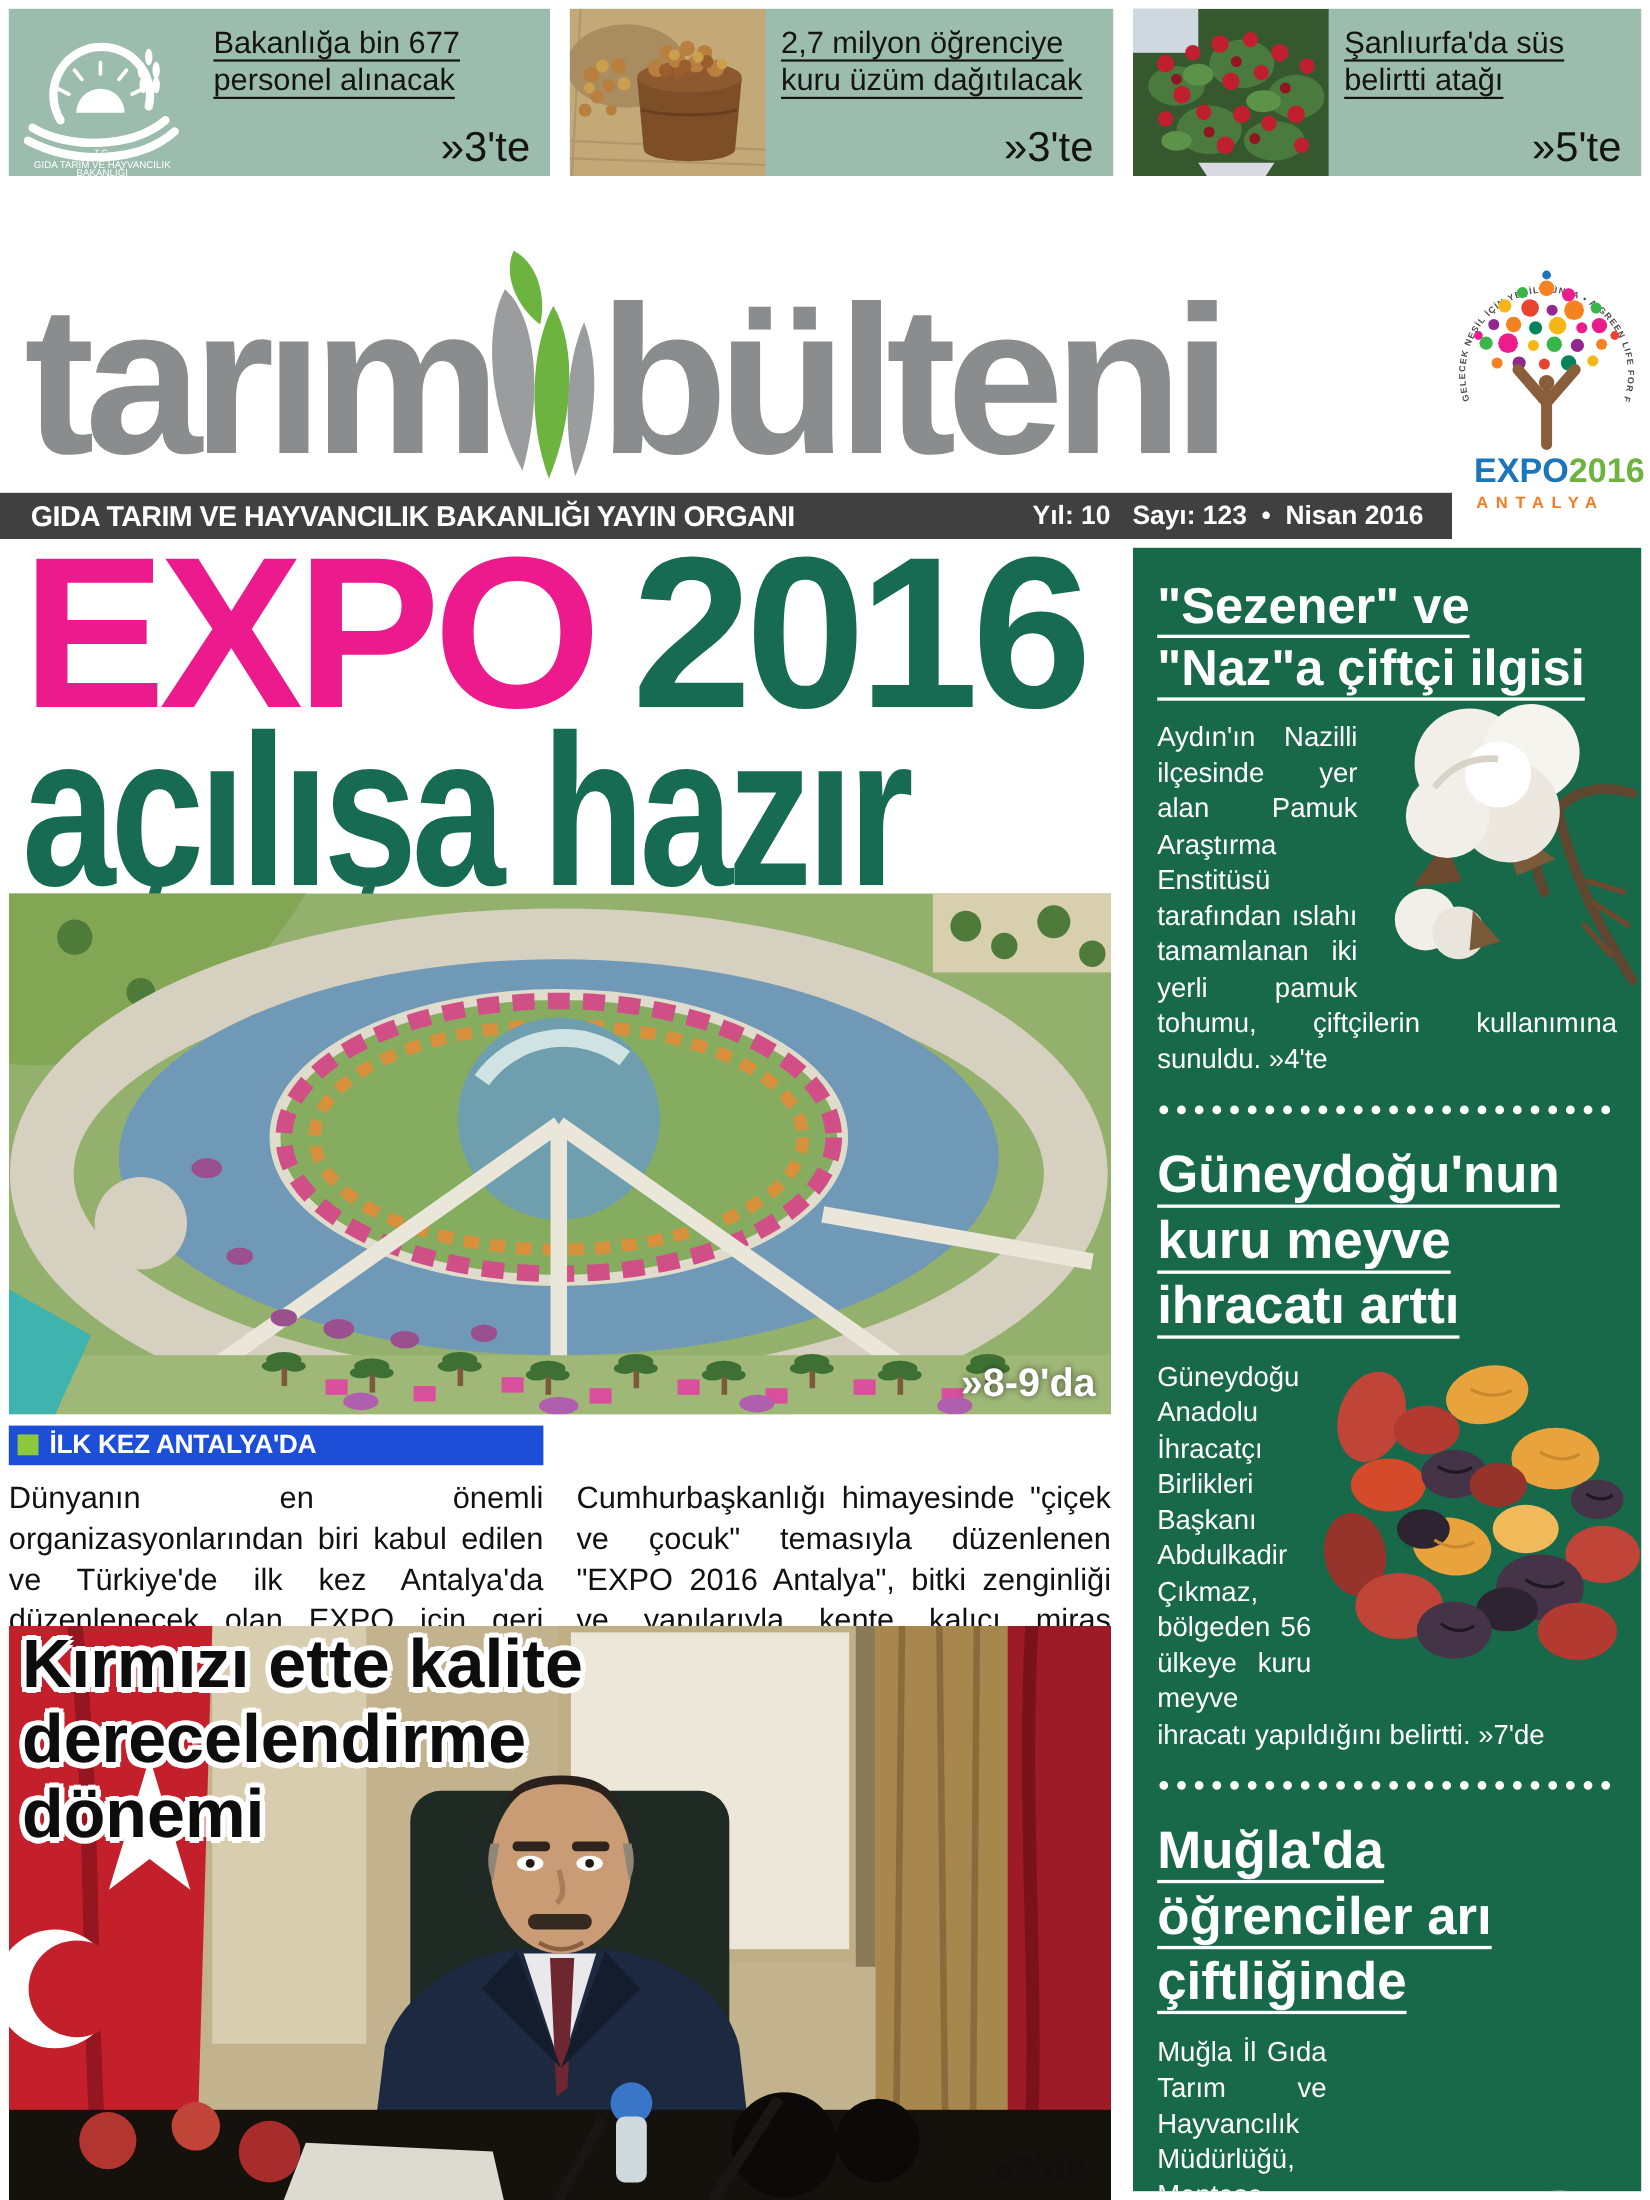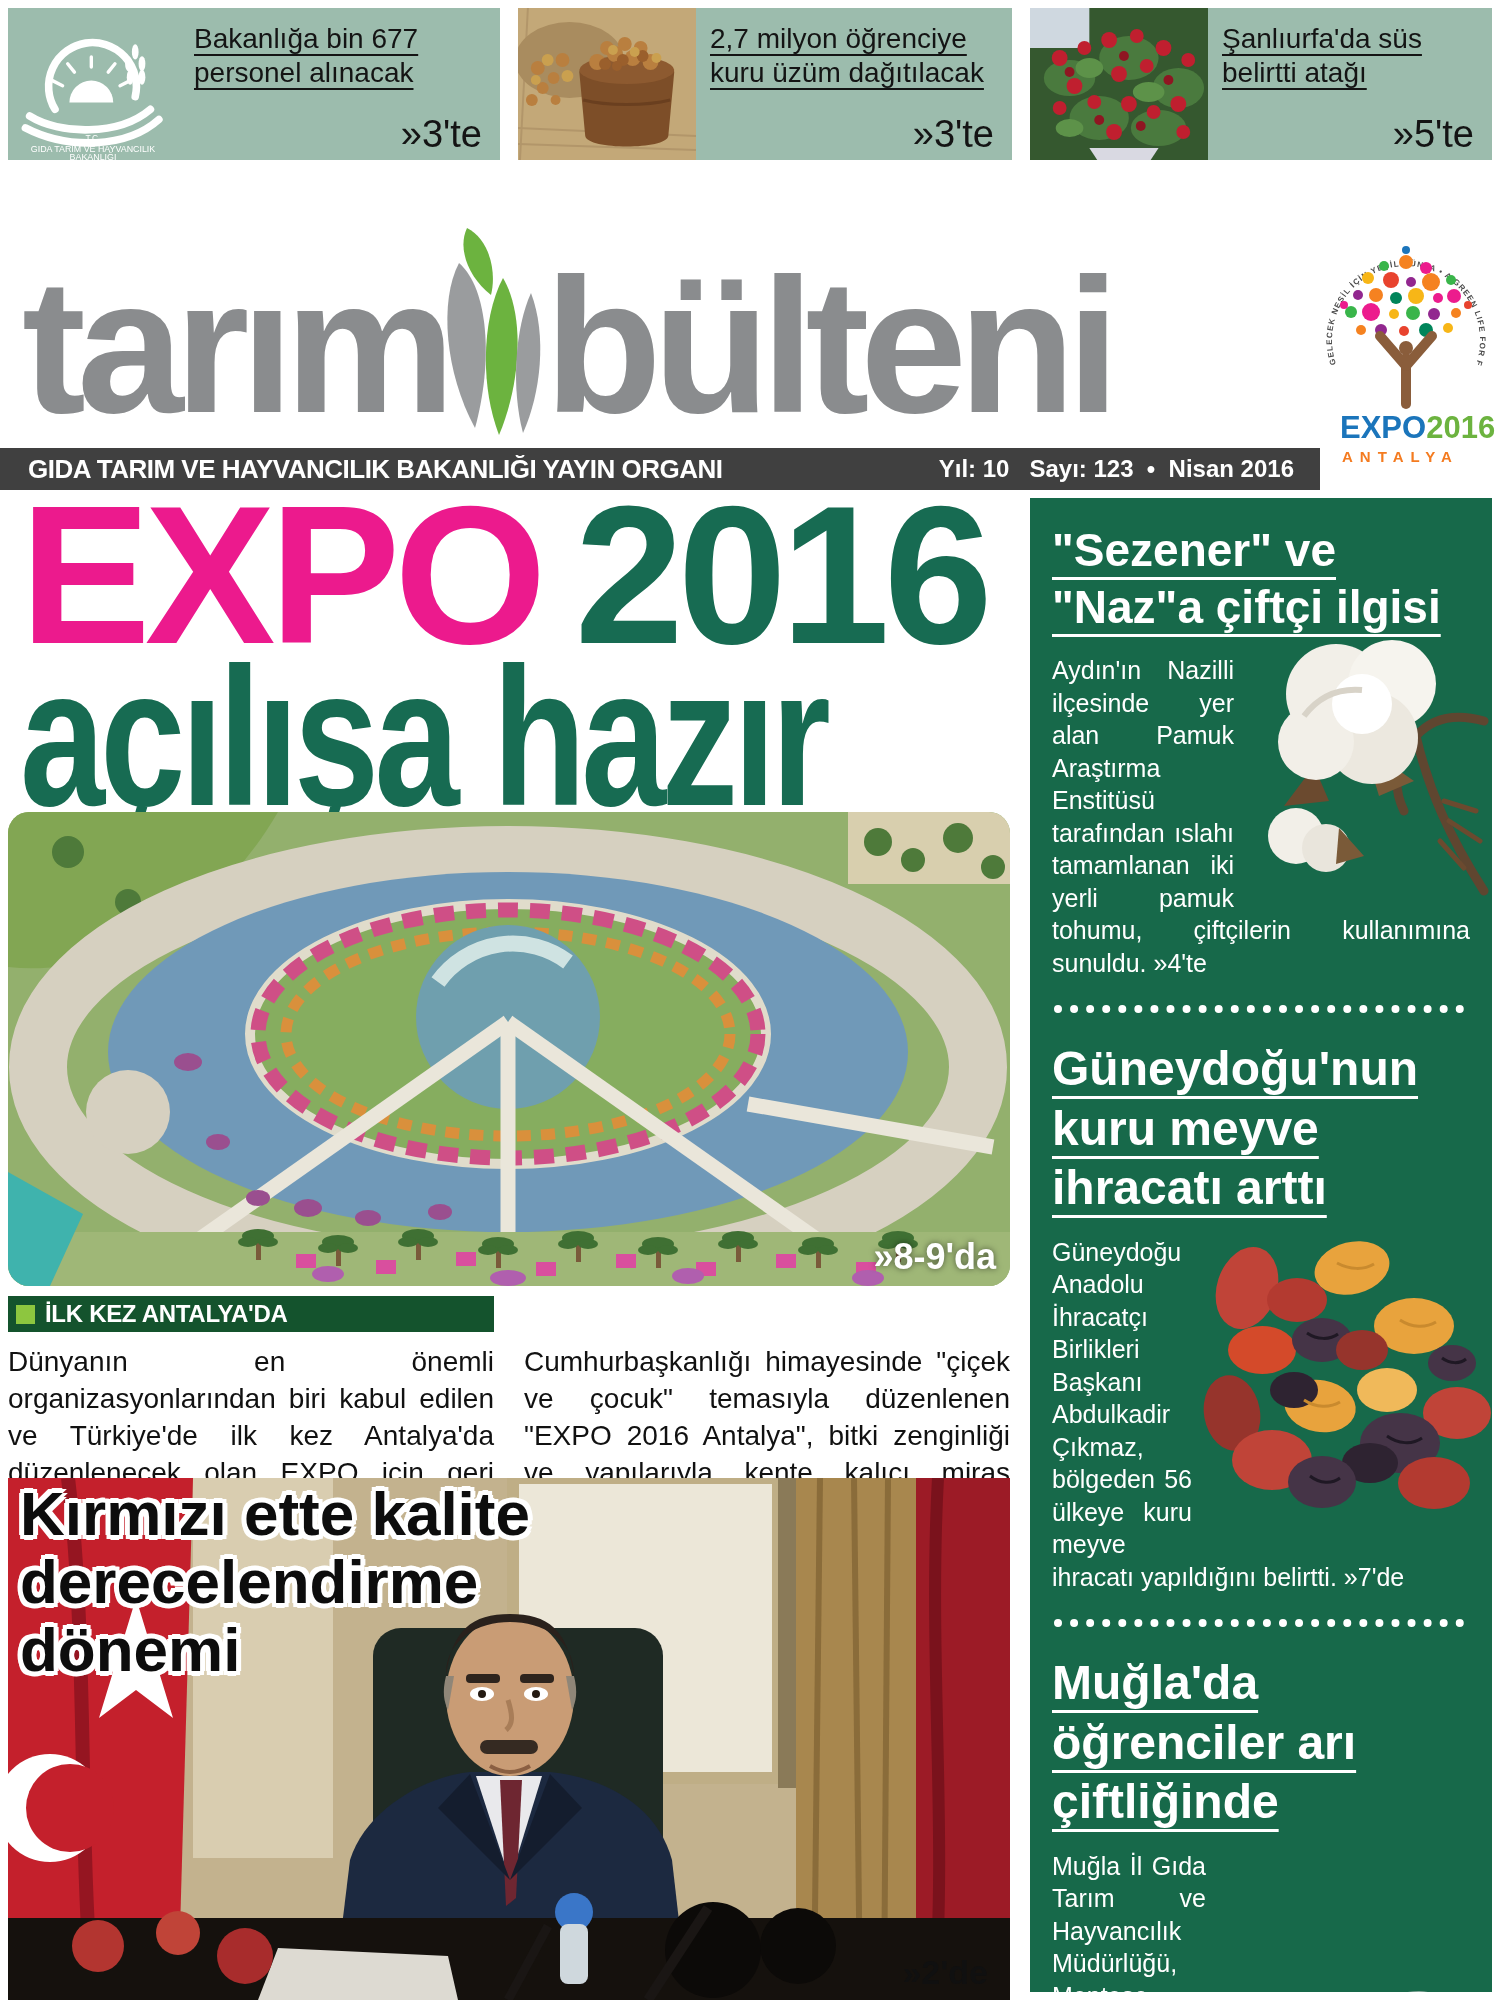--- a/index.html
+++ b/index.html
@@ -32,26 +32,26 @@
   .issue-info{position:absolute;right:26px;top:0;line-height:42px;color:#fff;font-size:24px;font-weight:bold;}
   .expo-logo{position:absolute;top:206px;left:1316px;width:180px;height:274px;}
   
   .hl1{position:absolute;top:486px;left:20px;font-weight:bold;font-size:196px;line-height:0.92;
     letter-spacing:-6px;white-space:nowrap;}
   .hl1 .w1{color:#ec1a8d;}
   .hl1 .w2{color:#176b52;margin-left:34px;}
   .hl2{position:absolute;top:648px;left:20px;font-weight:bold;font-size:196px;line-height:0.92;
     letter-spacing:-6px;color:#176b52;white-space:nowrap;transform:scaleX(.78);transform-origin:left top;}
   
-  .park{position:absolute;top:812px;left:8px;width:1002px;height:474px;overflow:hidden;border-radius:21px;}
+  .park{position:absolute;top:812px;left:8px;width:1002px;height:474px;overflow:hidden;}
   .park svg{display:block;width:100%;height:100%;}
   .park-ref{position:absolute;right:14px;bottom:8px;color:#fff;font-size:36px;font-weight:bold;
     text-shadow:0 0 6px rgba(0,0,0,.55);}
   
-  .kicker{position:absolute;top:1296px;height:36px;background:#14532d;color:#fff;
+  .kicker{position:absolute;top:1296px;height:36px;background:#1d4ed8;color:#fff;
     font-size:24px;font-weight:bold;line-height:36px;letter-spacing:-0.3px;}
   .kicker .sq{display:inline-block;width:19px;height:19px;background:#8dc63f;margin:0 10px 0 8px;vertical-align:-2px;}
   #kicker1{left:8px;width:486px;}
   #kicker2{left:524px;width:486px;}
   .lead-body{position:absolute;top:1344px;width:486px;font-size:28px;line-height:1.32;
     color:#111;text-align:justify;margin:0;}
   #leadbody1{left:8px;}
   #leadbody2{left:524px;}
   
   .photo{position:absolute;top:1478px;left:8px;width:1002px;height:522px;overflow:hidden;}

